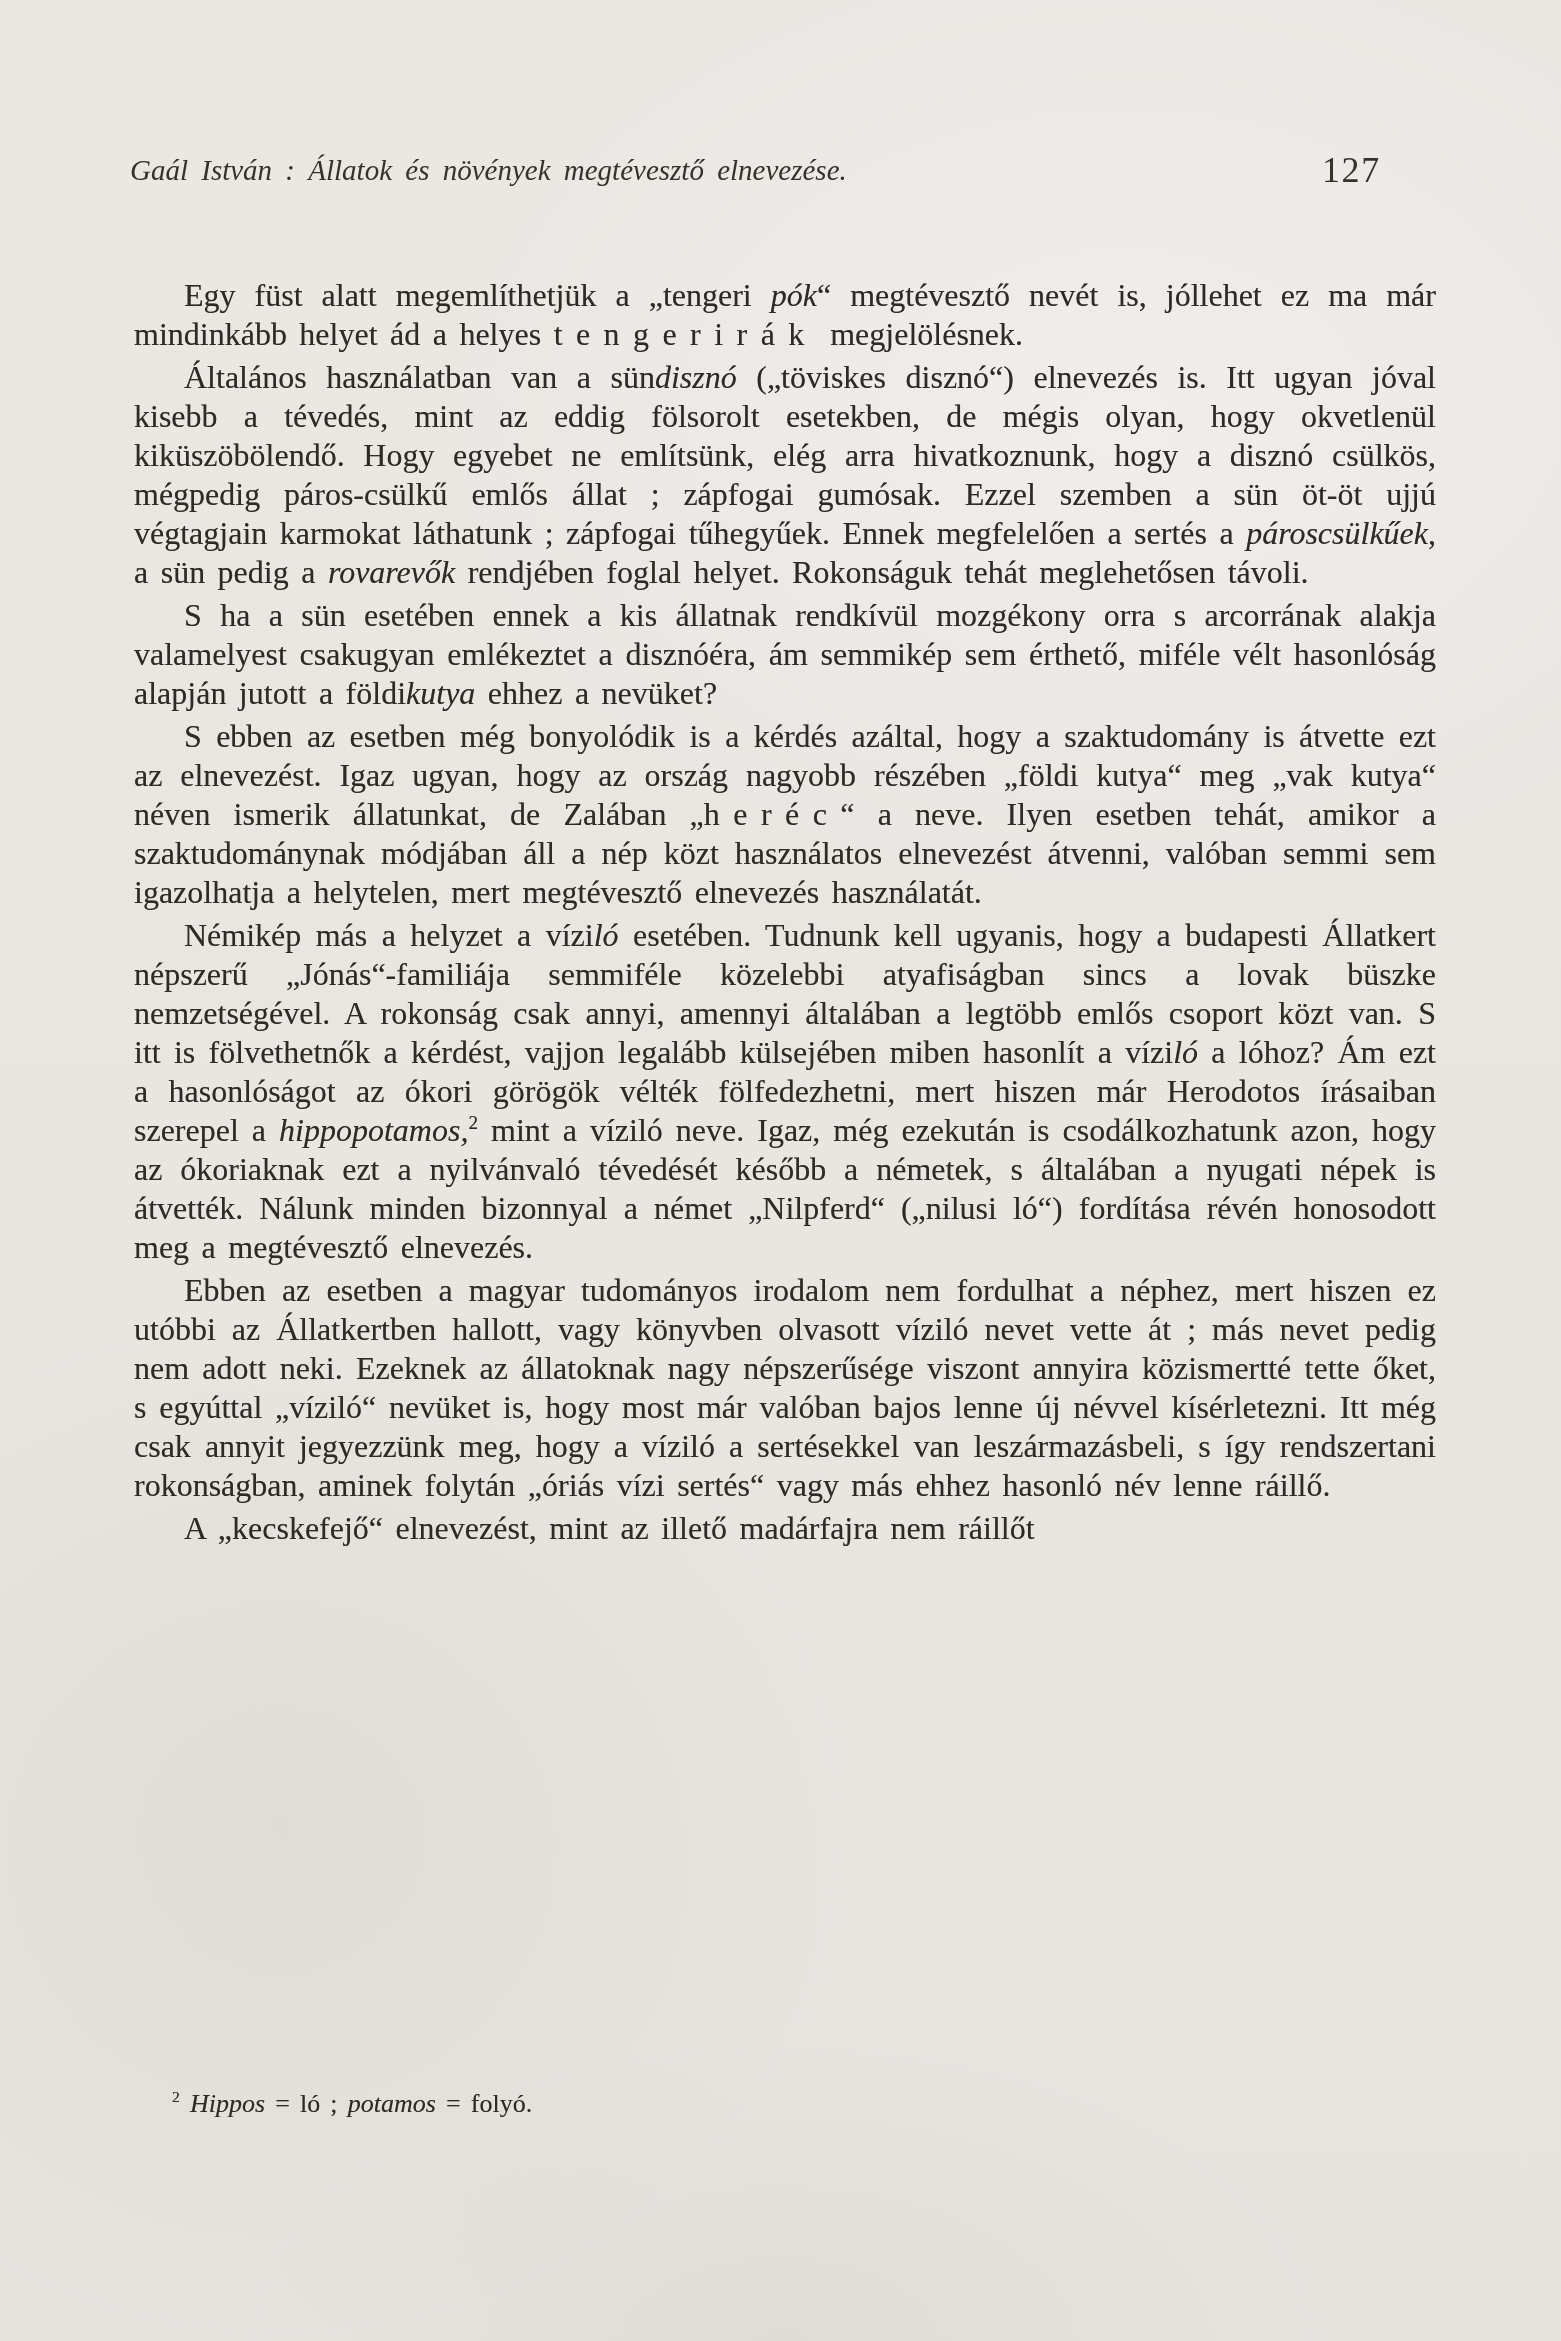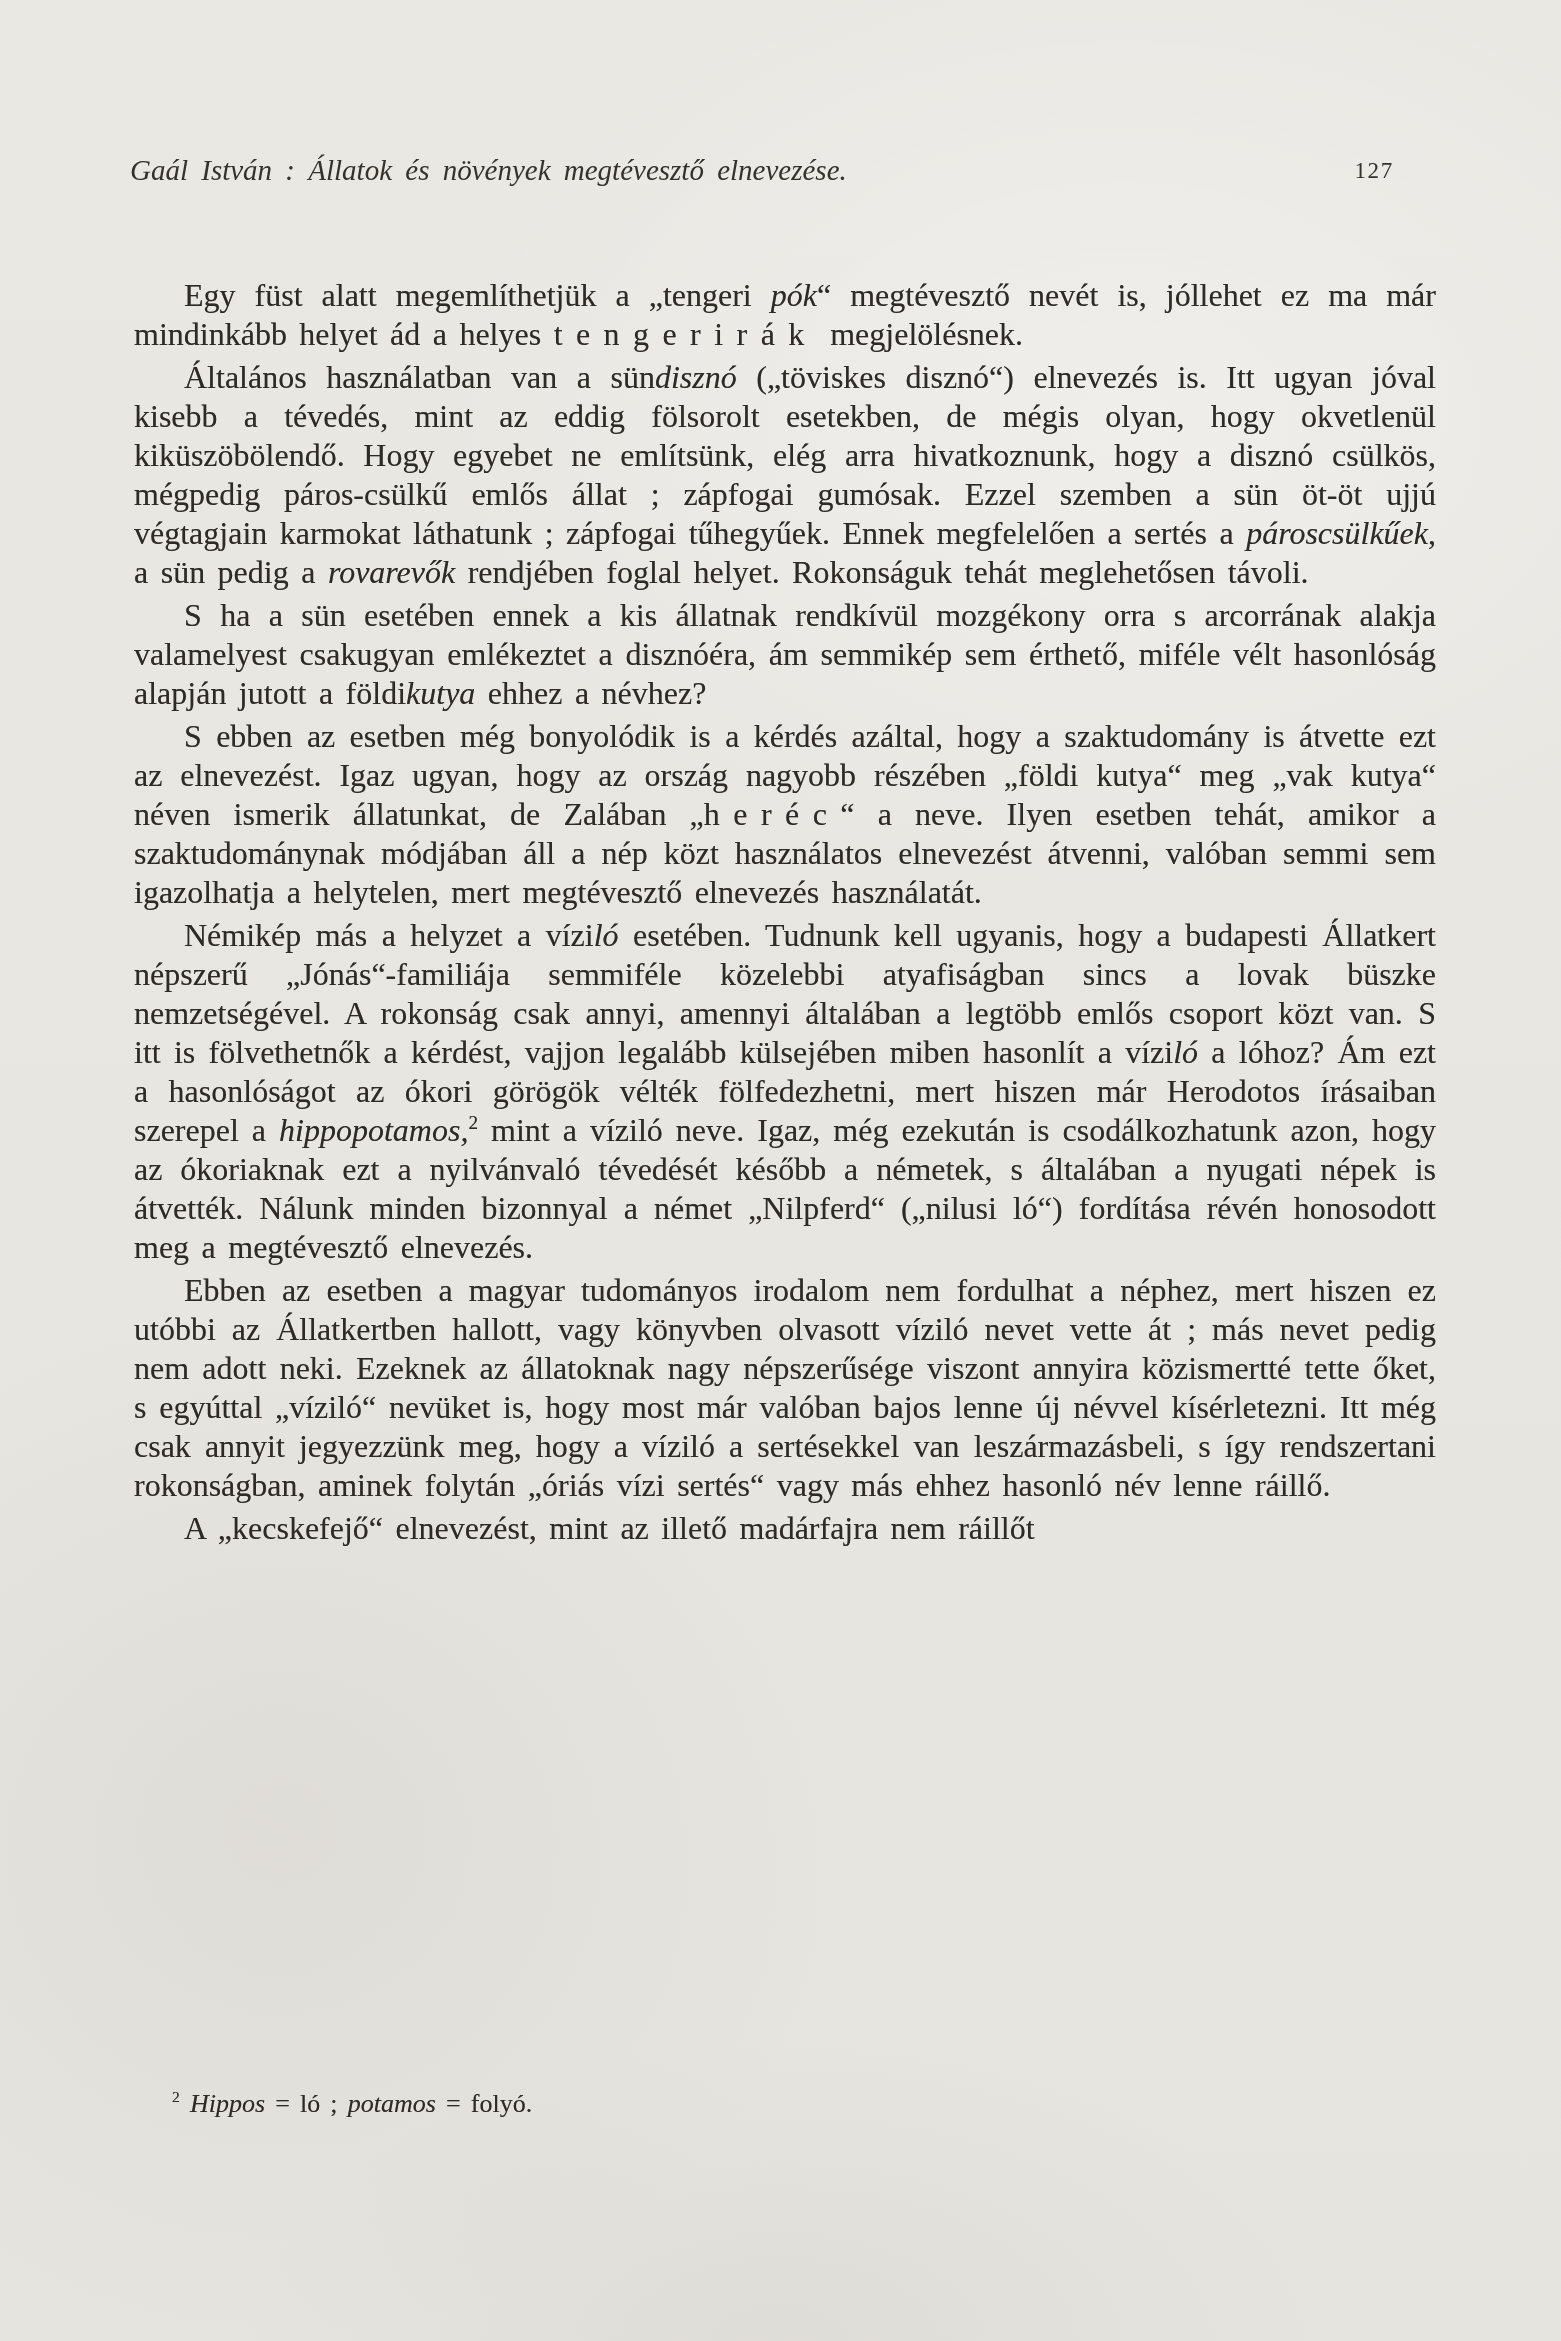--- a/index.html
+++ b/index.html
@@ -32,24 +32,24 @@
     word-spacing: 6px;
     color: #35312b;
   }
   .running-title {
     display: block;
     text-align: left;
     padding-right: 104px; 
   }
   .page-number {
     position: absolute;
-    right: 46px;
+    right: 59px;
     top: 0;
     font-style: normal;
-    font-size: 23px;
+    font-size: 36px;
     letter-spacing: 1.7px;
   }
   .body-text {
     position: absolute;
     top: 272px;
     left: 130px;
     width: 1310px;
     font-size: 32px;
     line-height: 39px;
     text-align: justify;
@@ -85,21 +85,21 @@
 <div class="paper">
 
   <div class="running-header">
     <span class="running-title">Gaál István : Állatok és növények megtévesztő elnevezése.</span>
     <span class="page-number">127</span>
   </div>
 
   <div class="body-text">
     <p><span>Egy füst alatt megemlíthetjük a „tengeri </span><span class="seg-i">pók</span><span>“ megtévesztő nevét is, jóllehet ez ma már mindinkább helyet ád a helyes </span><span class="seg-sp">tengerirák</span><span> megjelölésnek.</span></p>
     <p><span>Általános használatban van a sün</span><span class="seg-i">disznó</span><span> („töviskes disznó“) elnevezés is. Itt ugyan jóval kisebb a tévedés, mint az eddig fölsorolt esetekben, de mégis olyan, hogy okvetlenül kiküszöbölendő. Hogy egyebet ne említsünk, elég arra hivatkoznunk, hogy a disznó csülkös, mégpedig páros-csülkű emlős állat ; zápfogai gumósak. Ezzel szemben a sün öt-öt ujjú végtagjain karmokat láthatunk ; zápfogai tűhegyűek. Ennek megfelelően a sertés a </span><span class="seg-i">pároscsülkűek</span><span>, a sün pedig a </span><span class="seg-i">rovarevők</span><span> rendjében foglal helyet. Rokonságuk tehát meglehetősen távoli.</span></p>
-    <p><span>S ha a sün esetében ennek a kis állatnak rendkívül mozgékony orra s arcorrának alakja valamelyest csakugyan emlékeztet a disznóéra, ám semmikép sem érthető, miféle vélt hasonlóság alapján jutott a földi</span><span class="seg-i">kutya</span><span> ehhez a névhez?</span></p>
+    <p><span>S ha a sün esetében ennek a kis állatnak rendkívül mozgékony orra s arcorrának alakja valamelyest csakugyan emlékeztet a disznóéra, ám semmikép sem érthető, miféle vélt hasonlóság alapján jutott a földi</span><span class="seg-i">kutya</span><span> ehhez a nevüket?</span></p>
     <p><span>S ebben az esetben még bonyolódik is a kérdés azáltal, hogy a szaktudomány is átvette ezt az elnevezést. Igaz ugyan, hogy az ország nagyobb részében „földi kutya“ meg „vak kutya“ néven ismerik állatunkat, de Zalában „</span><span class="seg-sp">heréc</span><span>“ a neve. Ilyen esetben tehát, amikor a szaktudománynak módjában áll a nép közt használatos elnevezést átvenni, valóban semmi sem igazolhatja a helytelen, mert megtévesztő elnevezés használatát.</span></p>
     <p><span>Némikép más a helyzet a vízi</span><span class="seg-i">ló</span><span> esetében. Tudnunk kell ugyanis, hogy a budapesti Állatkert népszerű „Jónás“-familiája semmiféle közelebbi atyafiságban sincs a lovak büszke nemzetségével. A rokonság csak annyi, amennyi általában a legtöbb emlős csoport közt van. S itt is fölvethetnők a kérdést, vajjon legalább külsejében miben hasonlít a vízi</span><span class="seg-i">ló</span><span> a lóhoz? Ám ezt a hasonlóságot az ókori görögök vélték fölfedezhetni, mert hiszen már Herodotos írásaiban szerepel a </span><span class="seg-i">hippopotamos,</span><span class="seg-sup">2</span><span> mint a víziló neve. Igaz, még ezekután is csodálkozhatunk azon, hogy az ókoriaknak ezt a nyilvánvaló tévedését később a németek, s általában a nyugati népek is átvették. Nálunk minden bizonnyal a német „Nilpferd“ („nilusi ló“) fordítása révén honosodott meg a megtévesztő elnevezés.</span></p>
     <p><span>Ebben az esetben a magyar tudományos irodalom nem fordulhat a néphez, mert hiszen ez utóbbi az Állatkertben hallott, vagy könyvben olvasott víziló nevet vette át ; más nevet pedig nem adott neki. Ezeknek az állatoknak nagy népszerűsége viszont annyira közismertté tette őket, s egyúttal „víziló“ nevüket is, hogy most már valóban bajos lenne új névvel kísérletezni. Itt még csak annyit jegyezzünk meg, hogy a víziló a sertésekkel van leszármazásbeli, s így rendszertani rokonságban, aminek folytán „óriás vízi sertés“ vagy más ehhez hasonló név lenne ráillő.</span></p>
     <p><span>A „kecskefejő“ elnevezést, mint az illető madárfajra nem ráillőt</span></p>
   </div>
 
   <div class="footnote"><span class="seg-sup">2</span><span> </span><span class="seg-i">Hippos</span><span> = ló ; </span><span class="seg-i">potamos</span><span> = folyó.</span></div>
 </div>
 
 

